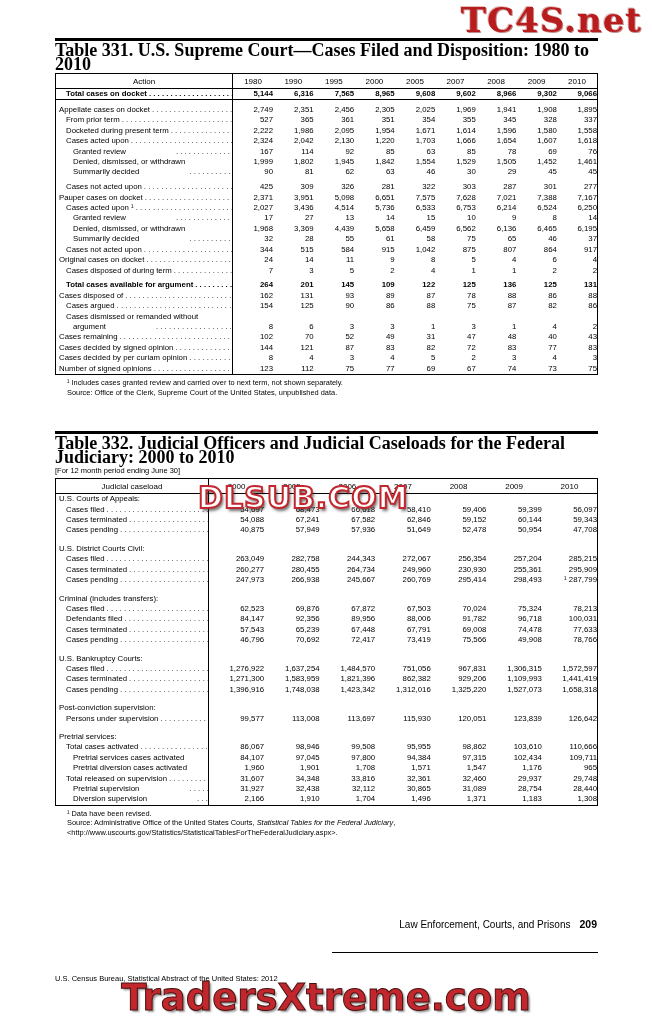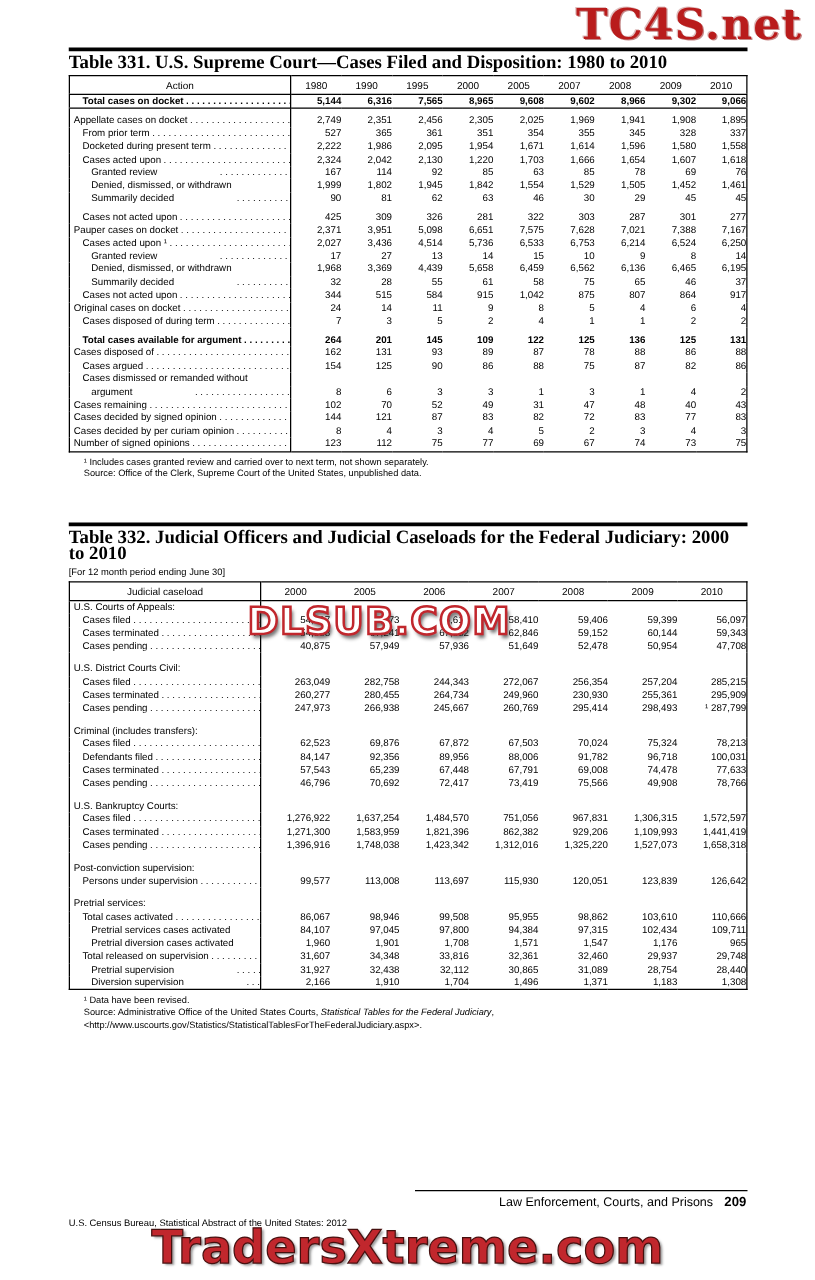--- a/index.html
+++ b/index.html
@@ -1,21 +1,21 @@
 <!DOCTYPE html>
 <html><head>
 <meta charset="utf-8">
 <style>
   html,body{margin:0;padding:0;background:#888;}
   .page{position:relative;width:652px;height:1024px;background:#fff;margin:0 auto;
         font-family:"Liberation Sans",sans-serif;color:#000;overflow:hidden;}
   .content{position:absolute;left:55px;top:38px;width:543px;}
 
   .table-title{border-top:3px solid #000;padding-top:3px;
-      font-family:"Liberation Serif",serif;font-weight:bold;font-size:15px;line-height:13.5px;
+      font-family:"Liberation Serif",serif;font-weight:bold;font-size:18px;line-height:13.5px;
       margin:0 0 2px 0;}
   .table-note{font-size:7.5px;margin:0 0 3px 0;}
 
   table.data{width:100%;border-collapse:collapse;table-layout:fixed;border:1px solid #000;}
   table.data thead th{border-bottom:1px solid #000;font-weight:normal;font-size:8px;
       text-align:center;padding:3px 0 2px 0;}
   table.data th.stub{border-right:1px solid #000;}
   #t331 th.stub{width:176px;}
   #t332 th.stub{width:152px;}
   table.data td{font-size:7.8px;line-height:10.4px;vertical-align:bottom;padding:0;}
@@ -33,21 +33,21 @@
   tr.gap td{padding-top:4.5px;}
   tr.secgap td{padding-top:8px;}
 
   .footnotes{font-size:7.4px;line-height:9.6px;margin-top:3px;}
   .footnotes div{padding-left:12px;}
   .src-italic{font-style:italic;}
 
   .t332block{margin-top:34px;}
 
   .footer-rule{position:absolute;left:332px;top:952px;width:266px;border-top:1px solid #000;}
-  .footer-right{position:absolute;right:55px;top:956px;font-size:10px;white-space:nowrap;}
+  .footer-right{position:absolute;right:55px;top:918px;font-size:10px;white-space:nowrap;}
   .footer-right .pagenum{font-weight:bold;font-size:10.5px;margin-left:9px;}
   .footer-left{position:absolute;left:55px;top:974px;font-size:7.5px;}
 
   .wm-top{position:absolute;top:0px;right:10px;font-family:"DejaVu Serif",serif;font-weight:bold;
       font-size:34px;letter-spacing:1px;color:#b91c1c;
       text-shadow:1px 1px 0 rgba(150,40,40,.55),-1px -1px 0 rgba(150,40,40,.3);}
   .wm-mid{position:absolute;left:198px;top:480px;font-family:"DejaVu Sans",sans-serif;font-weight:bold;
       font-size:30px;color:#fff;-webkit-text-stroke:2px #c1272d;letter-spacing:1px;
       text-shadow:2px 3px 3px rgba(40,40,40,.65);white-space:nowrap;}
   .wm-bottom{position:absolute;left:50%;transform:translateX(-50%);top:976px;

